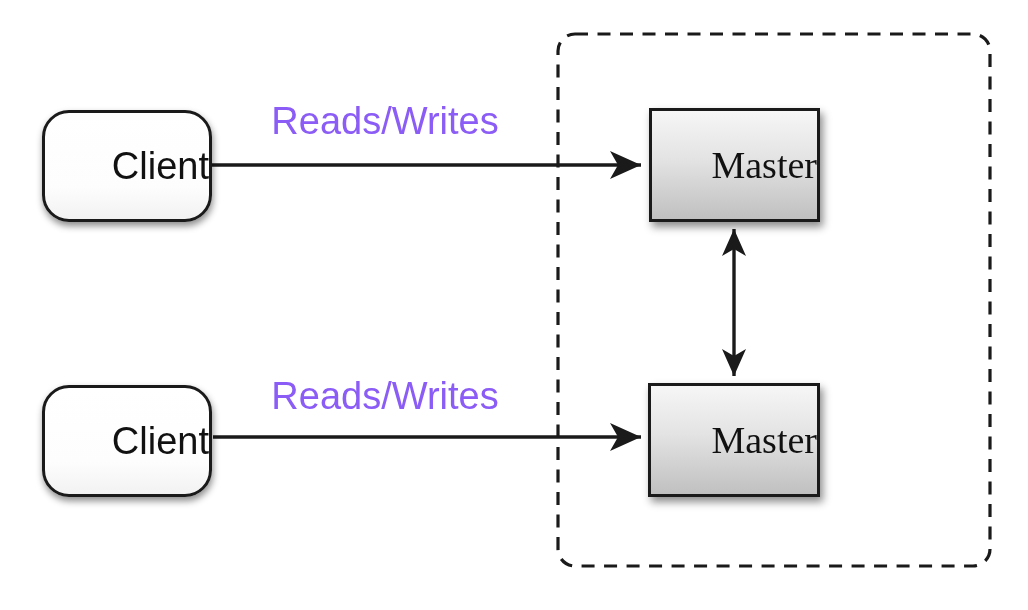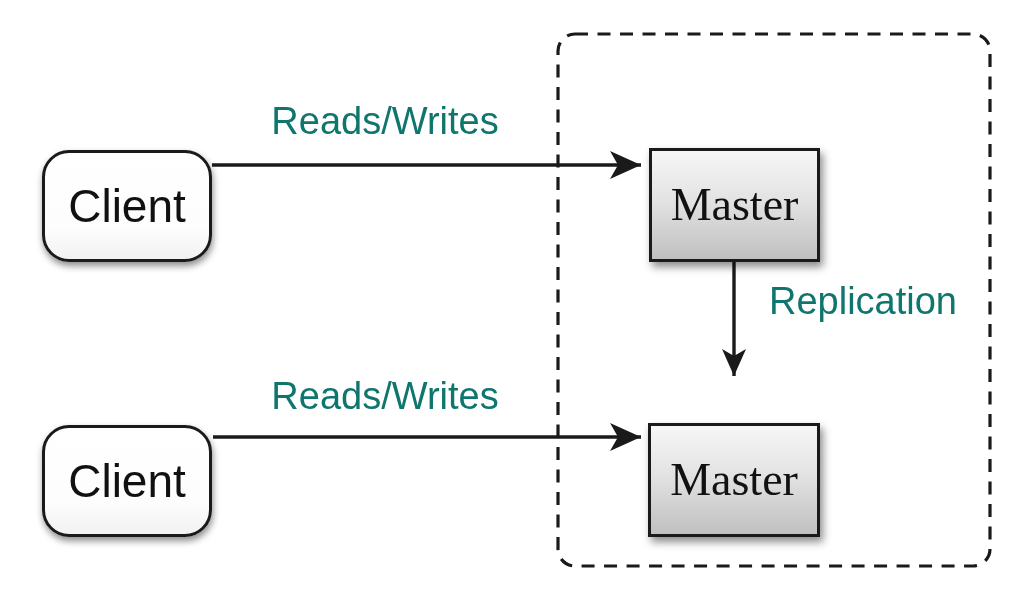--- a/index.html
+++ b/index.html
@@ -20,27 +20,26 @@
     left: 0;
     top: 0;
     width: 1028px;
     height: 610px;
   }
   .node {
     position: absolute;
     box-sizing: border-box;
     display: flex;
     align-items: center;
-    justify-content: center;
+    justify-content: flex-end;
     border: 3px solid #1a1a1a;
-    font-size: 46px;
+    font-size: 38px;
     line-height: 1;
     color: #111111;
     letter-spacing: 0px;
-    margin-top: 40px;
   }
   .client {
     width: 170px;
     height: 112px;
     border-radius: 27px;
     background: linear-gradient(180deg, #ffffff 0%, #fdfdfd 70%, #f2f2f2 100%);
     box-shadow: 1px 4px 7px rgba(0,0,0,0.45);
   }
   .master {
     background: linear-gradient(180deg, #f6f6f6 0%, #e3e3e3 45%, #c0c0c0 100%);
@@ -48,21 +47,21 @@
     font-family: Liberation Serif, serif;
   }
   #client-top    { left: 42px;  top: 110px; }
   #client-bottom { left: 42px;  top: 385px; }
   #master-top    { left: 649px; top: 108px; width: 171px; height: 114px; }
   #master-bottom { left: 648px; top: 383px; width: 172px; height: 114px; }
   .edge-label {
     position: absolute;
     font-size: 38px;
     line-height: 40px;
-    color: #0f766e;
+    color: #8b5cf6;
     text-align: center;
     white-space: nowrap;
   }
   #label-rw-top    { left: 262px; top: 101px; width: 246px; }
   #label-rw-bottom { left: 262px; top: 376px; width: 246px; }
   #label-replication { left: 756px; top: 281px; width: 214px; }
 </style>
 </head>
 <body>
 
@@ -100,15 +99,14 @@
   </div>
 
   <div class="node master" id="master-bottom">
     <span>Master</span>
   </div>
 
   <div class="edge-label" id="label-rw-top">Reads/Writes</div>
 
   <div class="edge-label" id="label-rw-bottom">Reads/Writes</div>
 
-  <div class="edge-label" id="label-replication">Replication</div>
 
 </div>
 
 </body></html>

